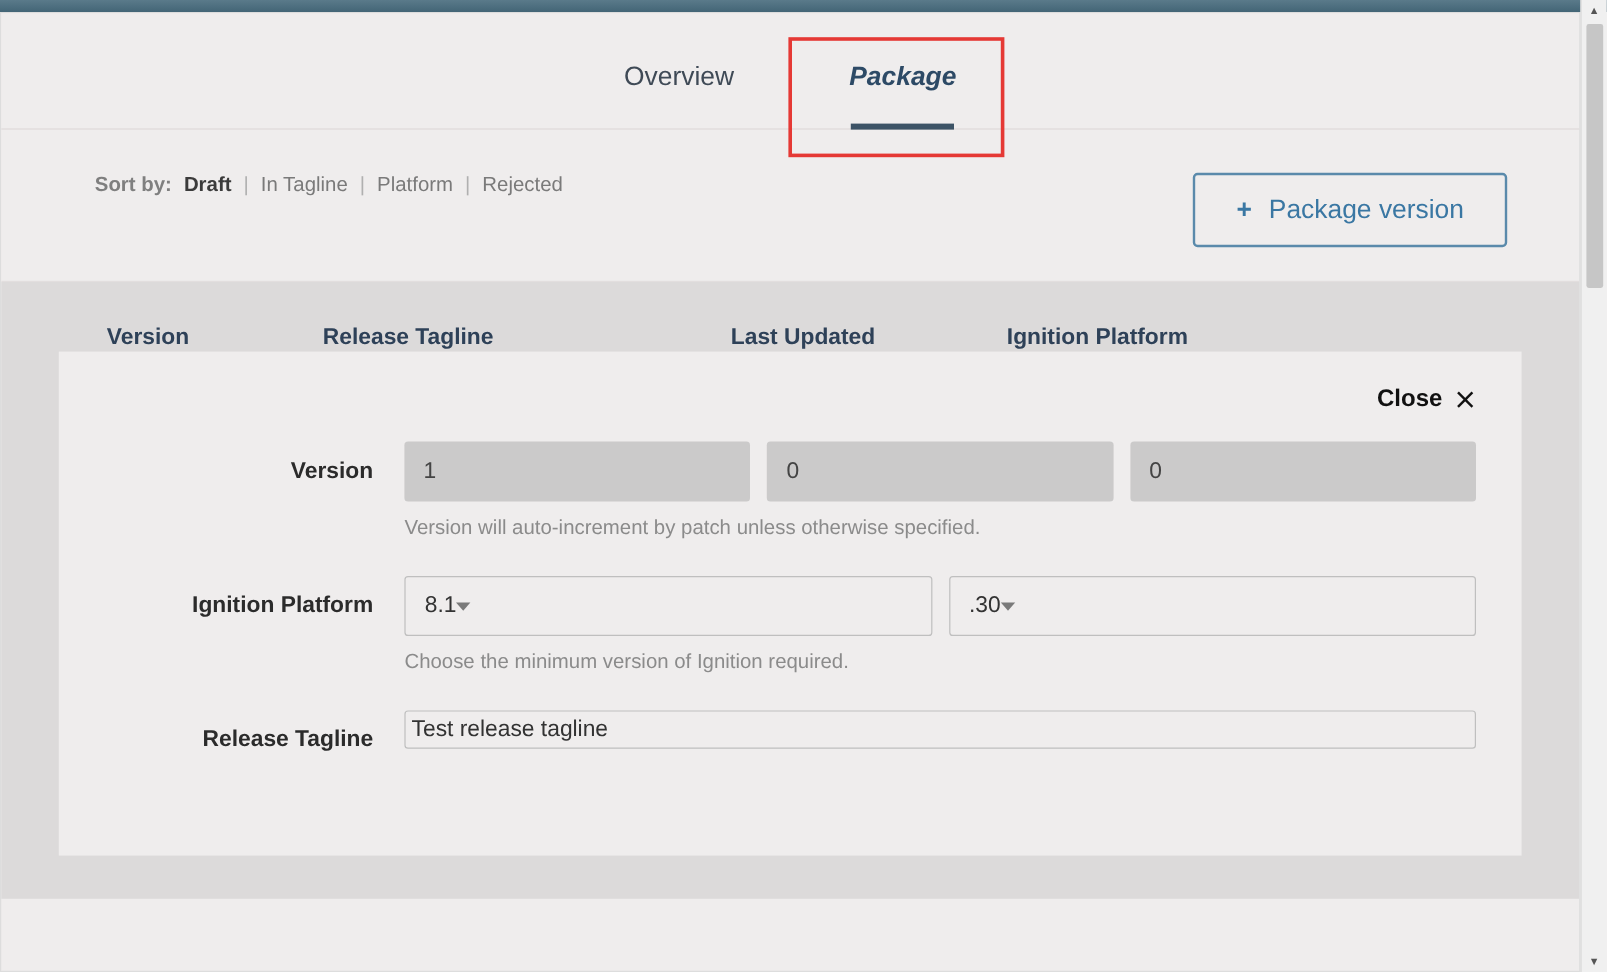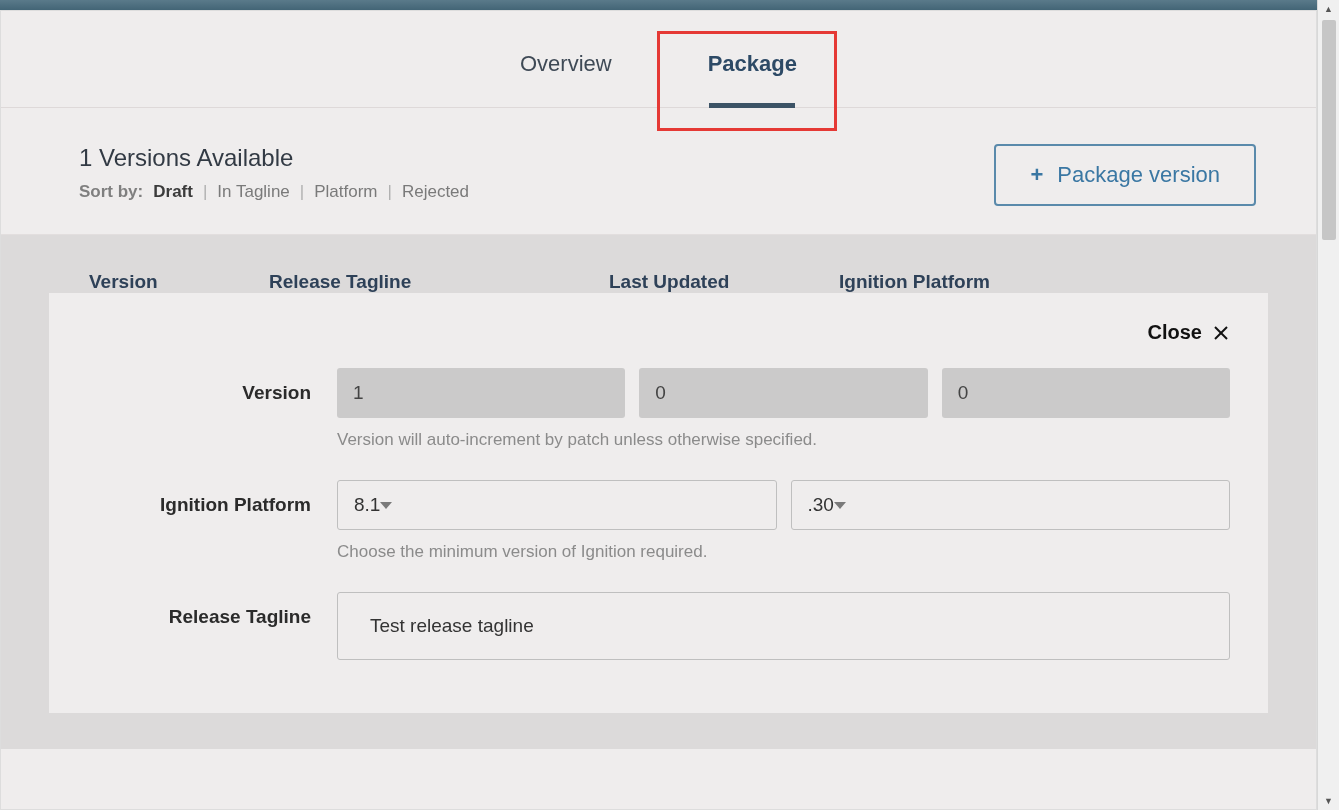--- a/index.html
+++ b/index.html
@@ -64,20 +64,21 @@
   .tab {
     padding: 30px 48px 30px 48px;
     font-size: 22px;
     color: #3f4a56;
     cursor: pointer;
     position: relative;
   }
   .tab.active {
     color: #2d4a66;
     font-weight: 700;
+    font-style: italic;
   }
   .tab.active::after {
     content: "";
     position: absolute;
     bottom: -1px;
     left: 50%;
     transform: translateX(-50%);
     width: 86px;
     height: 5px;
     background: #3c5366;
@@ -231,45 +232,44 @@
     cursor: pointer;
   }
   .caret {
     width: 0; height: 0;
     border-left: 6px solid transparent;
     border-right: 6px solid transparent;
     border-top: 7px solid #7a7a7a;
   }
   .text-input {
     width: 100%;
-    height: 68px;
+    height: 32px;
     background: #efeded;
     border: 1px solid #bfbfbf;
     border-radius: 3px;
-    padding: 0 32px;
+    padding: 0 5px;
     font-size: 19px;
     color: #333;
   }
 </style>
 </head>
 <body>
 
 <div class="top-bar"></div>
 
 <div class="main-scroll">
 
   <div class="tabs-row">
     <div class="tab">Overview</div>
     <div class="tab active">Package</div>
     <div class="highlight-box"></div>
   </div>
 
   <div class="header-section">
     <div>
-      <div class="versions-title">1 Versions Available</div>
       <div class="sort-row">
         <span class="sort-label">Sort by:</span>
         <span class="sort-opt active">Draft</span>
         <span class="sort-sep">|</span>
         <span class="sort-opt">In Tagline</span>
         <span class="sort-sep">|</span>
         <span class="sort-opt">Platform</span>
         <span class="sort-sep">|</span>
         <span class="sort-opt">Rejected</span>
       </div>

